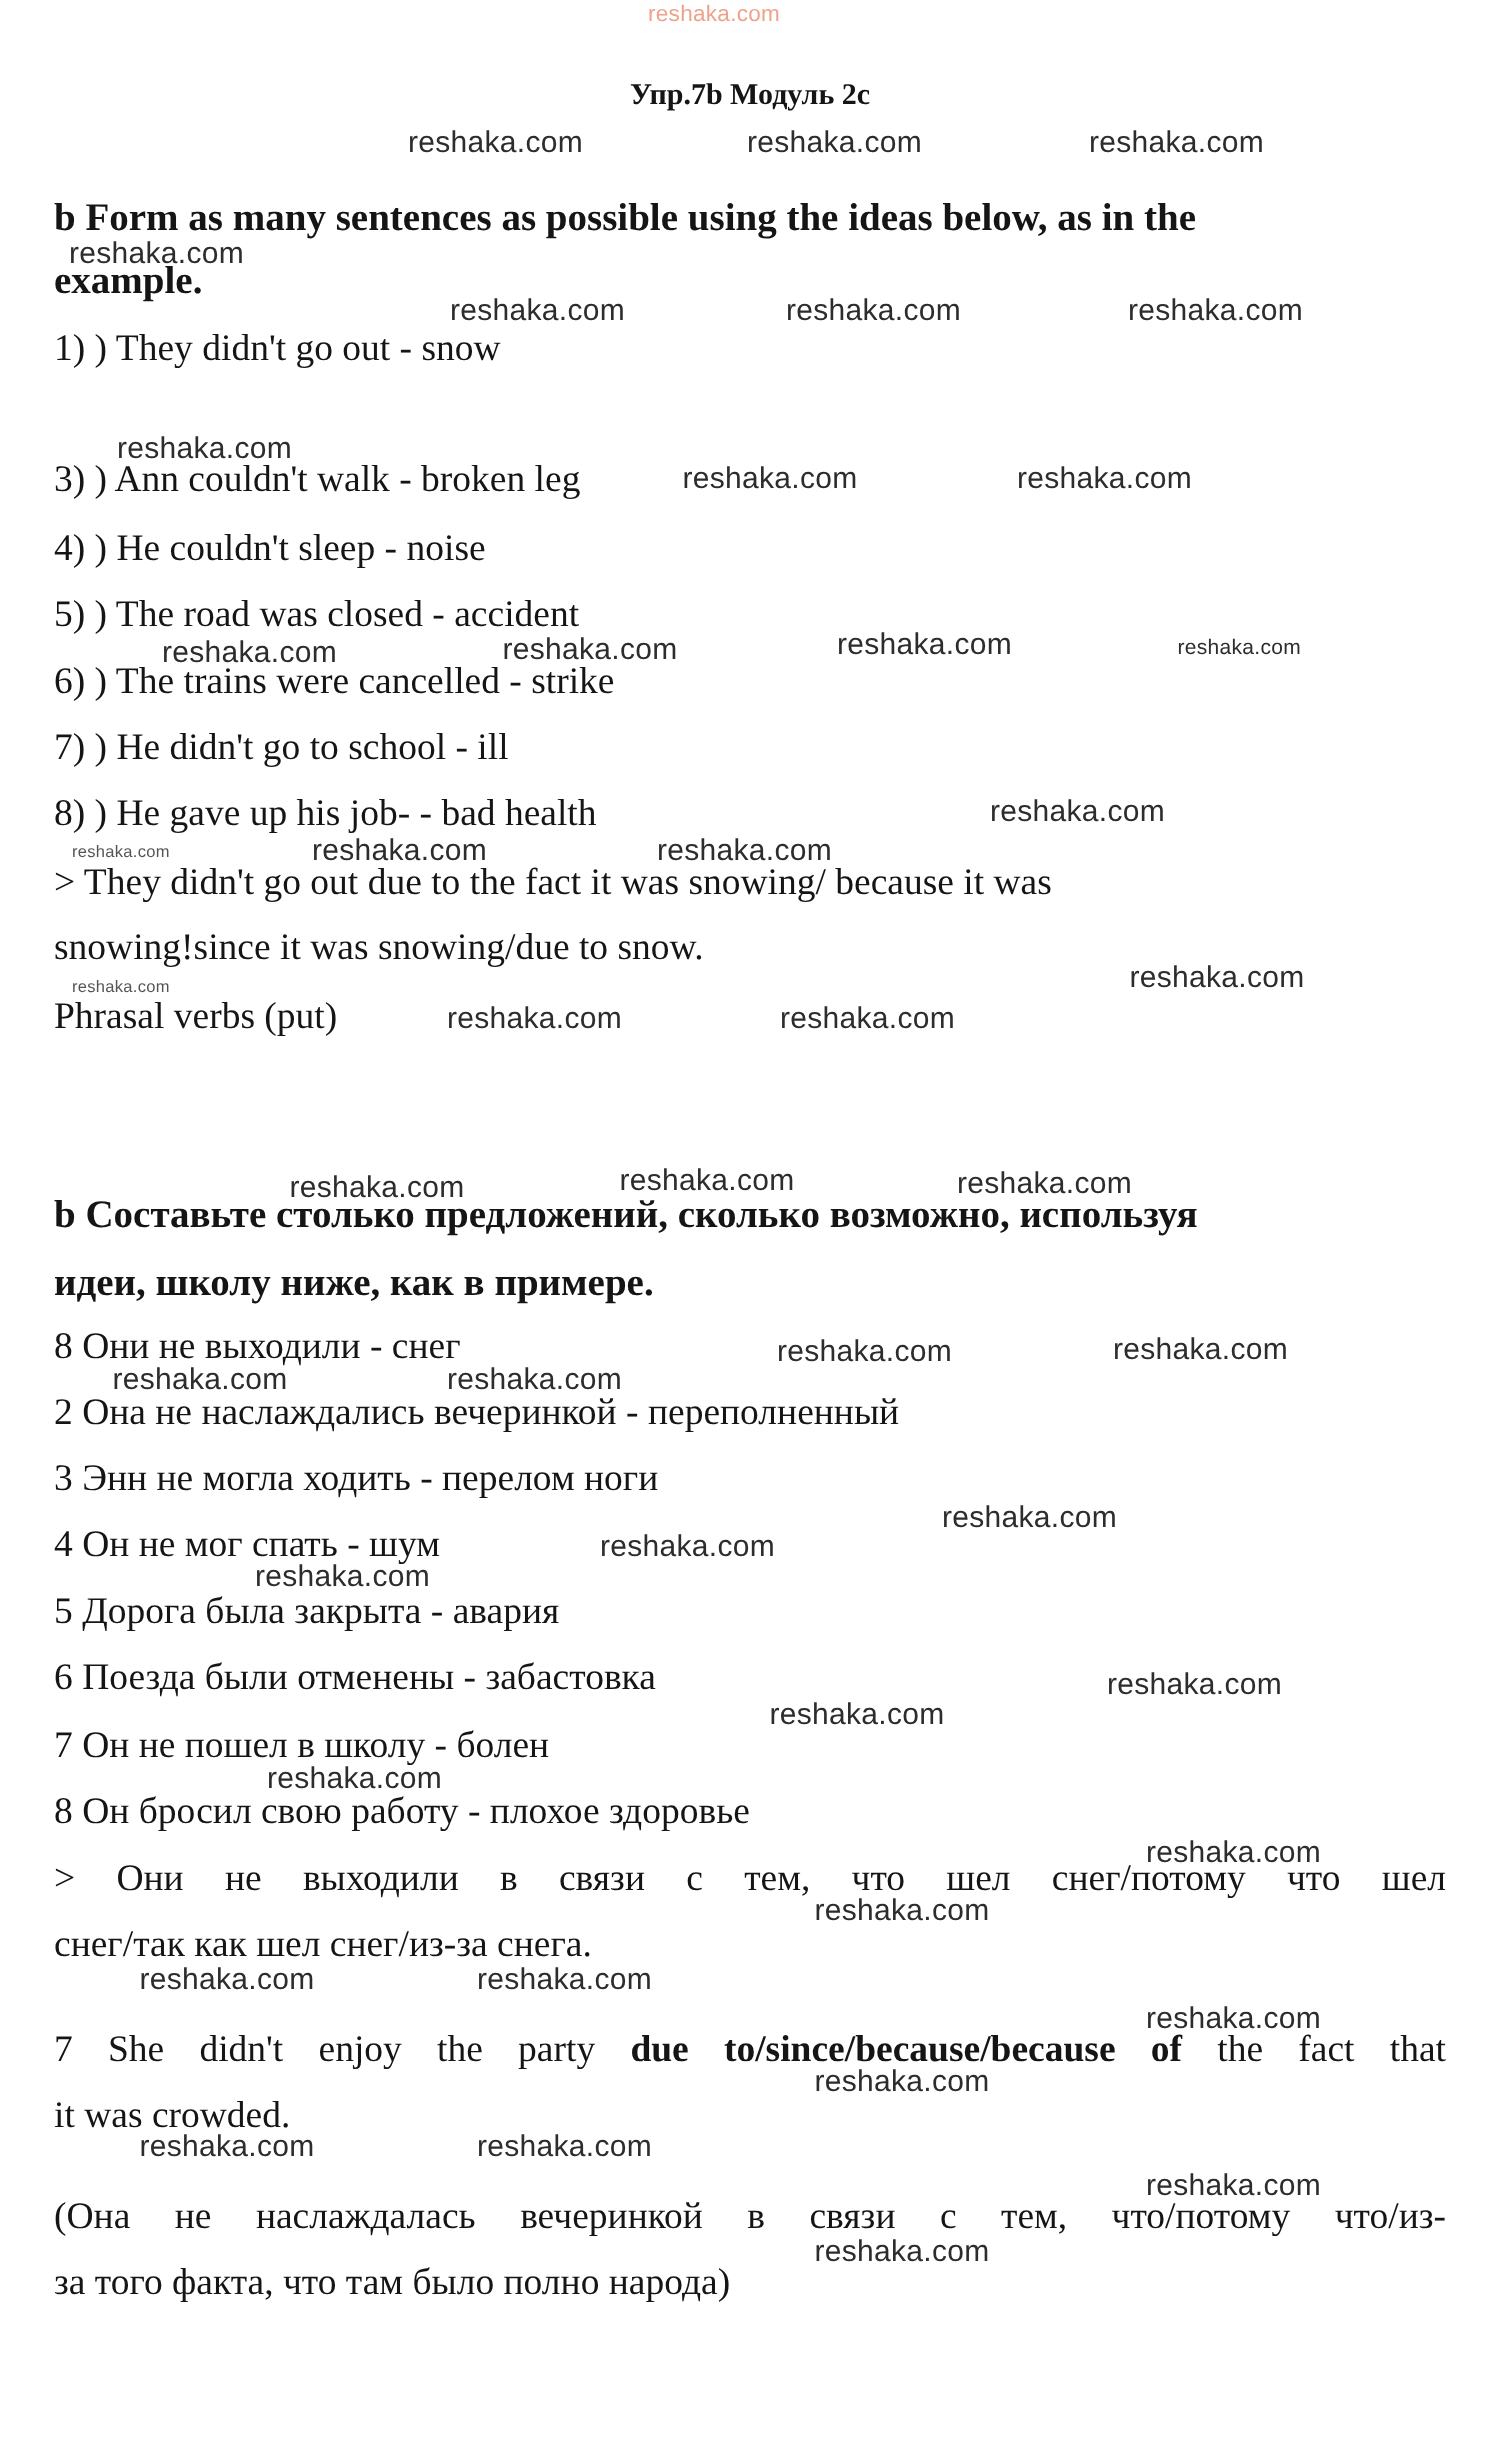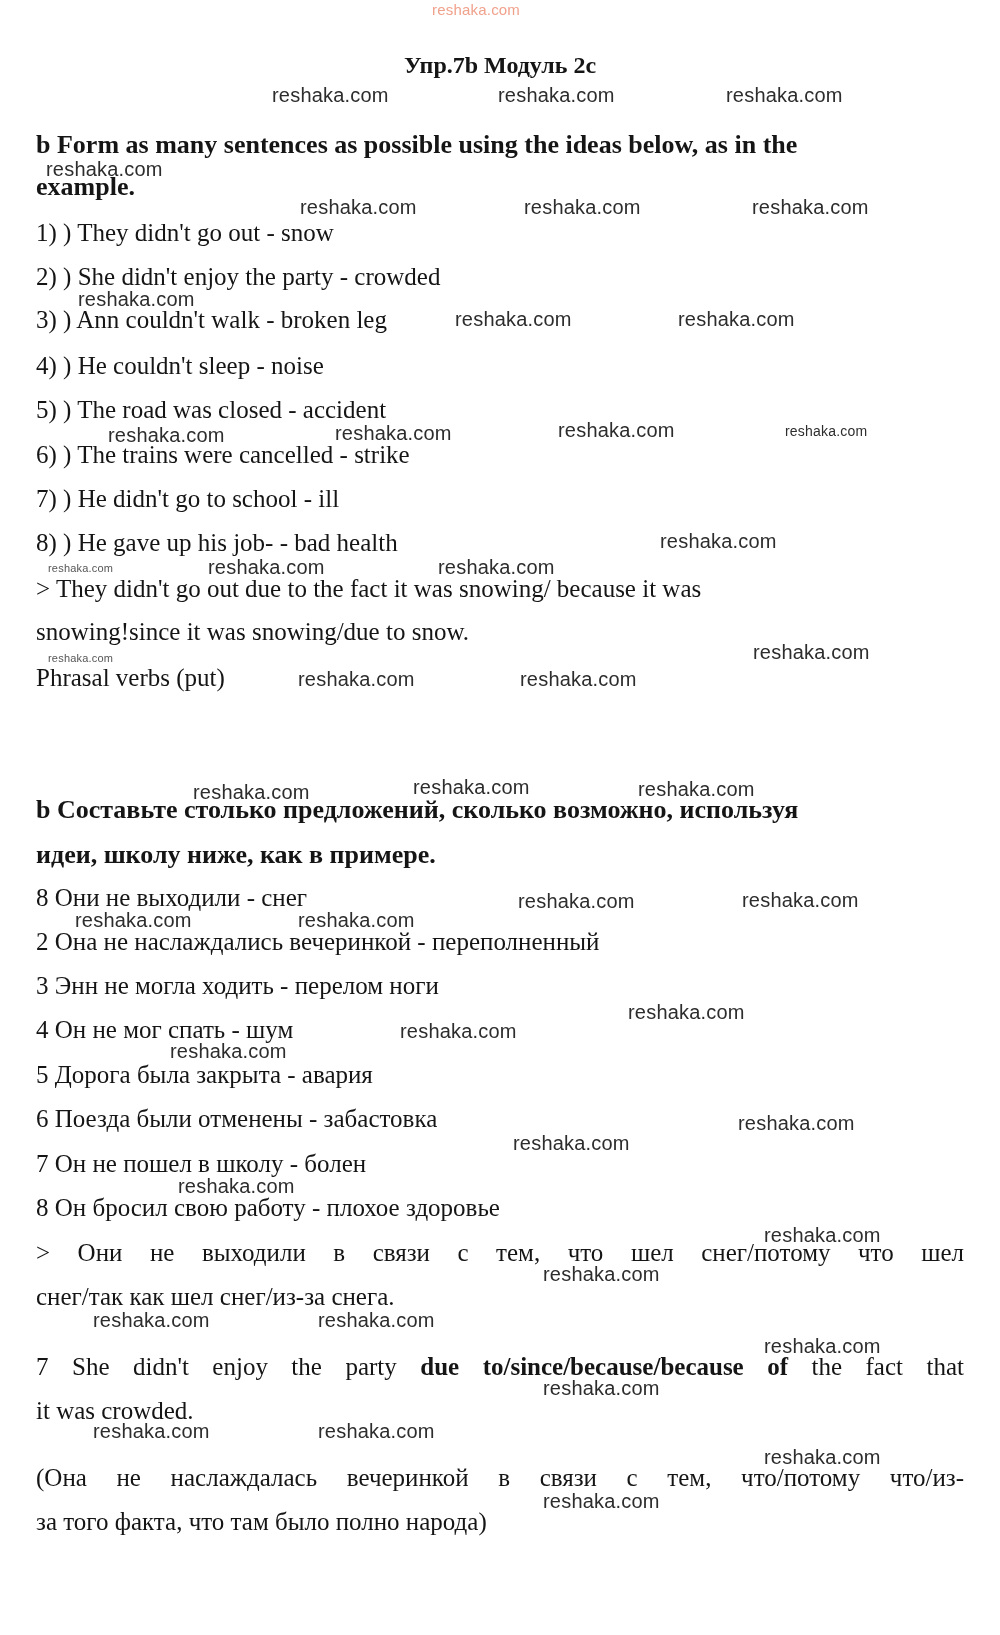--- a/index.html
+++ b/index.html
@@ -21,21 +21,21 @@
     color:#151515;
   }
   .b { font-weight:700; font-size:26px; }
   .title {
     position:absolute;
     left:25px;
     top:52px;
     width:950px;
     text-align:center;
     font-weight:700;
-    font-size:24px;
+    font-size:20px;
   }
   .just {
     white-space:normal;
     width:928px;
     text-align:justify;
     text-align-last:justify;
     -moz-text-align-last:justify;
   }
   .wm {
     position:absolute;
@@ -53,21 +53,20 @@
 <body>
 
 <div class="page">
 
   <div class="title">Упр.7b Модуль 2c</div>
 
   <div class="t b" style="top:130px;">b Form as many sentences as possible using the ideas below, as in the</div>
   <div class="t b" style="top:172px;">example.</div>
 
   <div class="t" style="top:219px;">1) ) They didn't go out - snow</div>
-  <div class="t" style="top:263px;">2) ) She didn't enjoy the party - crowded</div>
   <div class="t" style="top:306px;">3) ) Ann couldn't walk - broken leg</div>
   <div class="t" style="top:352px;">4) ) He couldn't sleep - noise</div>
   <div class="t" style="top:396px;">5) ) The road was closed - accident</div>
   <div class="t" style="top:441px;">6) ) The trains were cancelled - strike</div>
   <div class="t" style="top:485px;">7) ) He didn't go to school - ill</div>
   <div class="t" style="top:529px;">8) ) He gave up his job- - bad health</div>
 
   <div class="t" style="top:575px;text-align:right;">&gt; They didn't go out due to the fact it was snowing/ because it was</div>
   <div class="t" style="top:618px;">snowing!since it was snowing/due to snow.</div>
 

